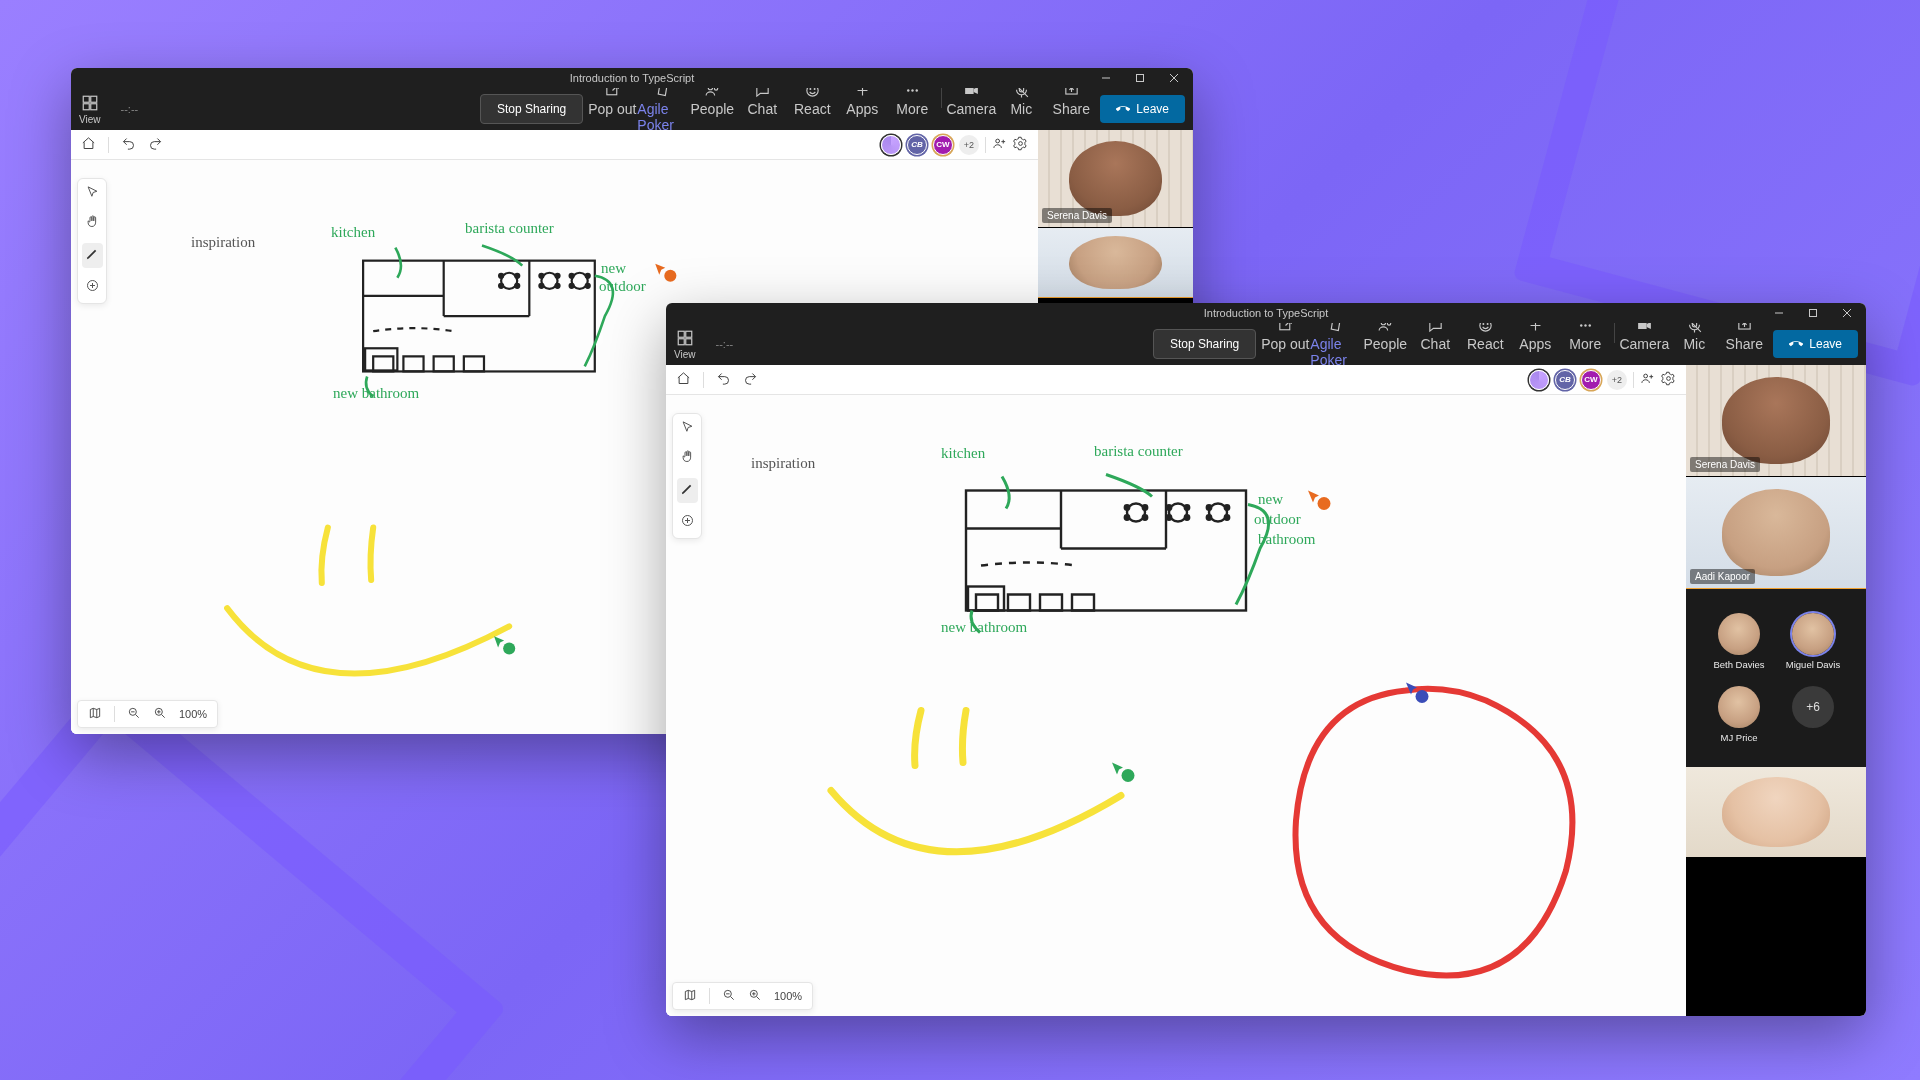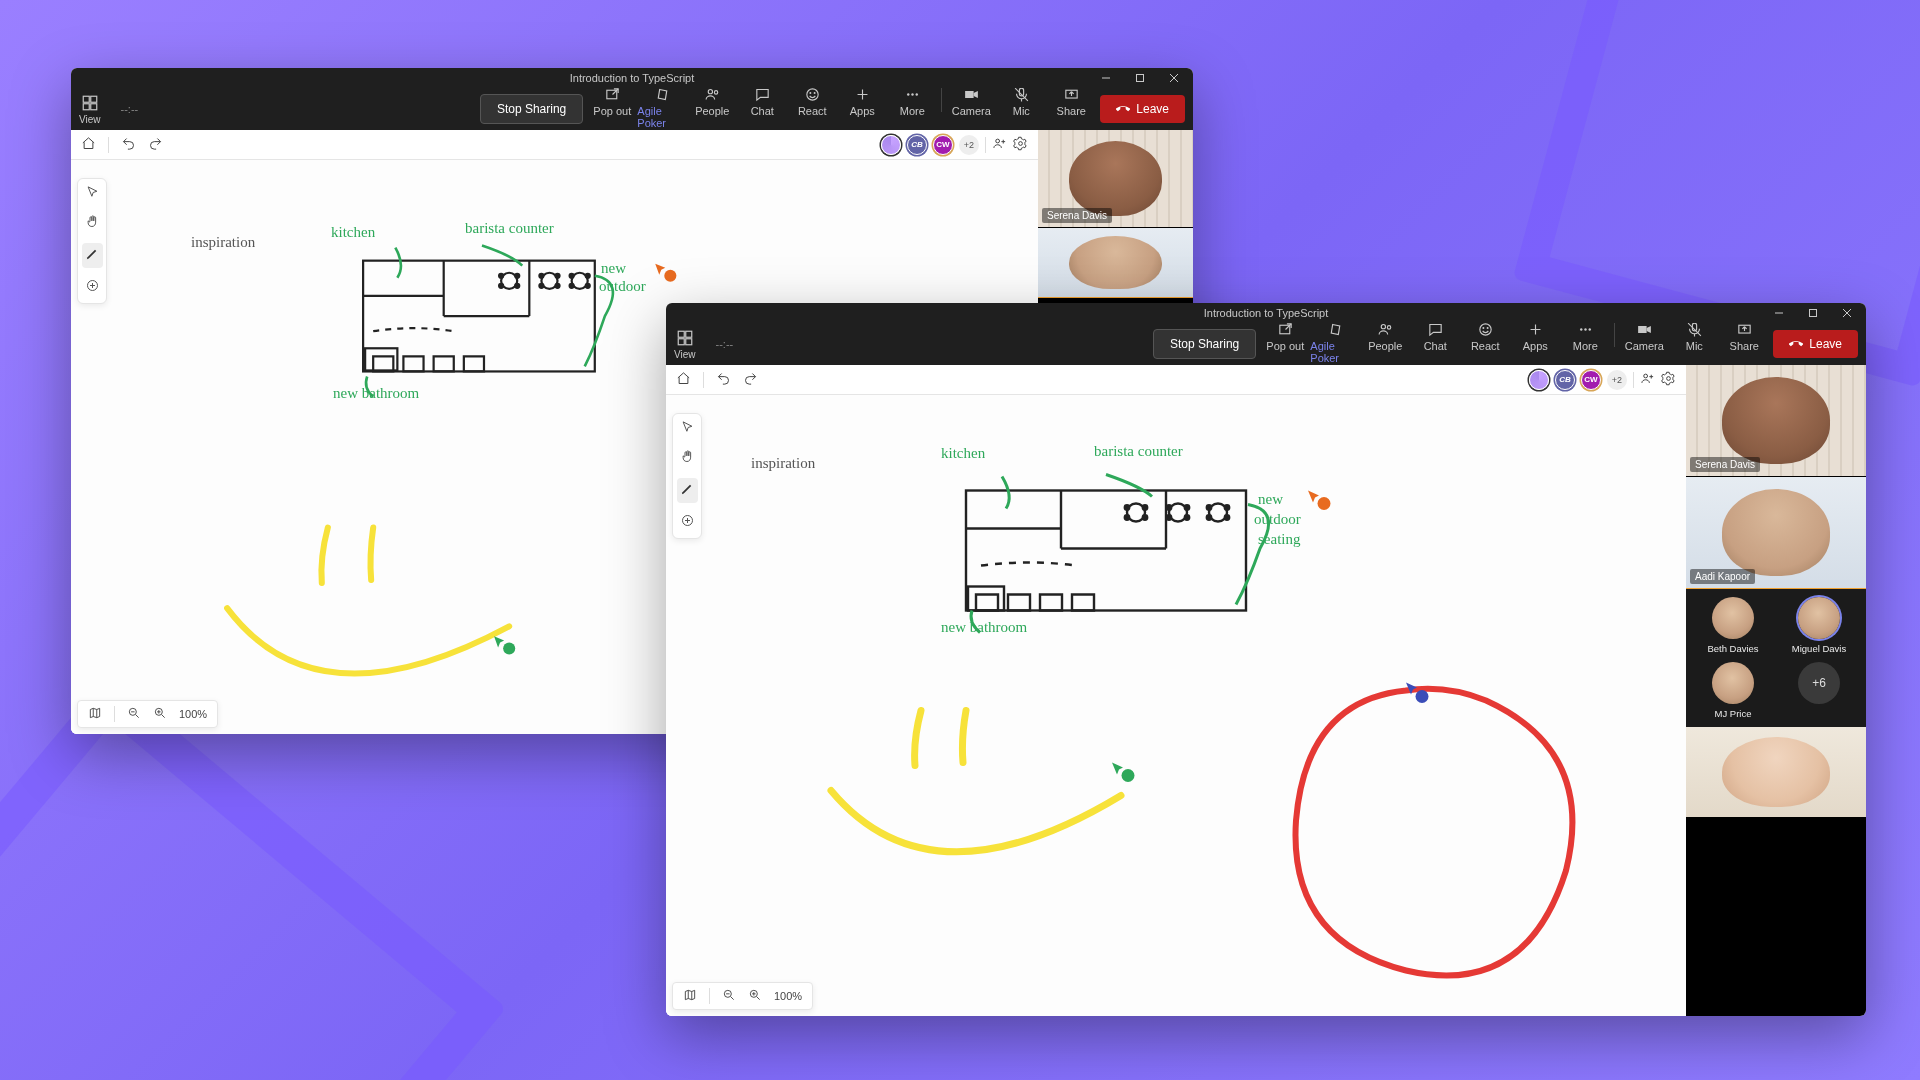--- a/index.html
+++ b/index.html
@@ -61,25 +61,25 @@
   .mb-view svg { width:18px; height:18px; }
   .mb-timer { color: #888; font-size: 11px; }
   .mb-spacer { flex: 1; }
   .stop-sharing {
     background: #333; border: 1px solid #555; color: #fff;
     padding: 7px 16px; border-radius: 4px; font-size: 12px;
   }
   .mb-tools { display: flex; align-items: flex-start; }
   .mb-tool { display:flex; flex-direction:column; align-items:center; gap:2px; width: 50px; }
   .mb-tool svg { width: 17px; height: 17px; }
-  .mb-tool span { font-size: 11px; }
+  .mb-tool span { font-size: 14px; }
   .mb-tool.active span { color: #7b83eb; border-bottom: 2px solid #7b83eb; padding-bottom: 1px;}
   .mb-divider { width: 1px; height: 26px; background:#444; margin: 0 4px; }
   .leave-btn {
-    background: #b91c1c; color: #fff; display: flex; align-items: center; gap: 6px;
+    background: #0369a1; color: #fff; display: flex; align-items: center; gap: 6px;
     padding: 7px 16px; border-radius: 4px; font-size: 12px; border: none;
   }
   .leave-btn svg { width: 14px; height: 14px; }
 
   .content-row { flex: 1; display: flex; min-height: 0; }
   .whiteboard-area { flex: 1; display: flex; flex-direction: column; background: #fff; }
   .wb-subbar {
     height: 30px; border-bottom: 1px solid #e5e5e5;
     display: flex; align-items: center; padding: 0 10px; gap: 12px;
     font-size: 12px; color: #444;
@@ -117,21 +117,21 @@
   .video-pane { width: 155px; background:#000; display:flex; flex-direction:column; }
   .w2 .video-pane { width: 180px; }
   .vp-tile { position:relative; background:#0369a1; border-bottom:1px solid #000; overflow:hidden;}
   .vp-tile.speaking { outline:2px solid #f0a030; outline-offset:-2px;}
   .vp-name { position:absolute; left:4px; bottom:4px; color:#fff; font-size:10px; background:rgba(0,0,0,.45); padding:2px 5px; border-radius:2px;}
   .avatar-face { position:absolute; inset:0; display:flex; align-items:center; justify-content:center;}
   .avatar-face .face { width:60%; height:78%; border-radius:50% 50% 45% 45%; background: radial-gradient(circle at 50% 30%, #d9b89a 0%, #c7a082 65%, #9d7a5c 100%);}
   .room-bg { position:absolute; inset:0; background: linear-gradient(#dedede 0%, #cfcfcf 100%);}
   .room-bg.cool { background: linear-gradient(#e6ecf2 0%, #d4dde7 100%); }
   .room-bg.book { background: repeating-linear-gradient(90deg,#e8dfd4 0 10px,#d9cfc2 10px 12px), #e4dbcf; }
-  .small-grid { padding:8px; display:grid; grid-template-columns: 1fr 1fr; gap:8px; background:#1b1b1b;}
+  .small-grid { padding:24px; display:grid; grid-template-columns: 1fr 1fr; gap:16px; background:#1b1b1b;}
   .small-tile { display:flex; flex-direction:column; align-items:center; gap:4px; }
   .small-tile .circle { width:42px;height:42px;border-radius:50%; background: radial-gradient(circle at 48% 38%, #e1c2a3 0%, #c7a082 60%, #a07e5f 100%); }
   .small-tile.active .circle { box-shadow:0 0 0 2px #7b83eb; }
   .small-tile .nm { color:#eaeaea; font-size:9.5px; text-align:center;}
   .small-tile .more-badge { width:42px;height:42px;border-radius:50%; background:#3a3a3a; color:#ddd; display:flex;align-items:center;justify-content:center; font-size:12px;}
   .self-view { height:90px; background:#2b2823; position:relative; }
   .self-view .room-bg { background: linear-gradient(#efe8dc 0%, #e3d9c9 100%); }
 
   .ann-label {
     font-family: "Segoe Script", "Comic Sans MS", cursive;
@@ -653,21 +653,21 @@
                 <circle cx="462" cy="375" r="6.5" fill="#2ea85a"></circle>
               <path d="M740 282 l11 5 -4 2 -2 5z" fill="#3b4db8"></path>
                 <circle cx="756" cy="296" r="6.5" fill="#3b4db8"></circle>
             </g>
           </svg>
           <span class="ann-label ink" style="left:85px; top:60px;">inspiration</span>
           <span class="ann-label" style="left:275px; top:50px;">kitchen</span>
           <span class="ann-label" style="left:428px; top:48px;">barista counter</span>
           <span class="ann-label" style="left:592px; top:96px;">new</span>
           <span class="ann-label" style="left:588px; top:116px;">outdoor</span>
-          <span class="ann-label" style="left:592px; top:136px;">seating</span>
+          <span class="ann-label" style="left:592px; top:136px;">bathroom</span>
           <span class="ann-label" style="left:275px; top:224px;">new bathroom</span>
         </div>
 
         <div class="wb-footer">
           <span><svg viewBox="0 0 24 24" fill="none" stroke="#444" stroke-width="1.6">
                 <path d="M4 6l5-2 6 2 5-2v14l-5 2-6-2-5 2z"></path>
                 <line x1="9" y1="4" x2="9" y2="18"></line>
                 <line x1="15" y1="6" x2="15" y2="20"></line>
               </svg></span>
           <span class="sep"></span>

